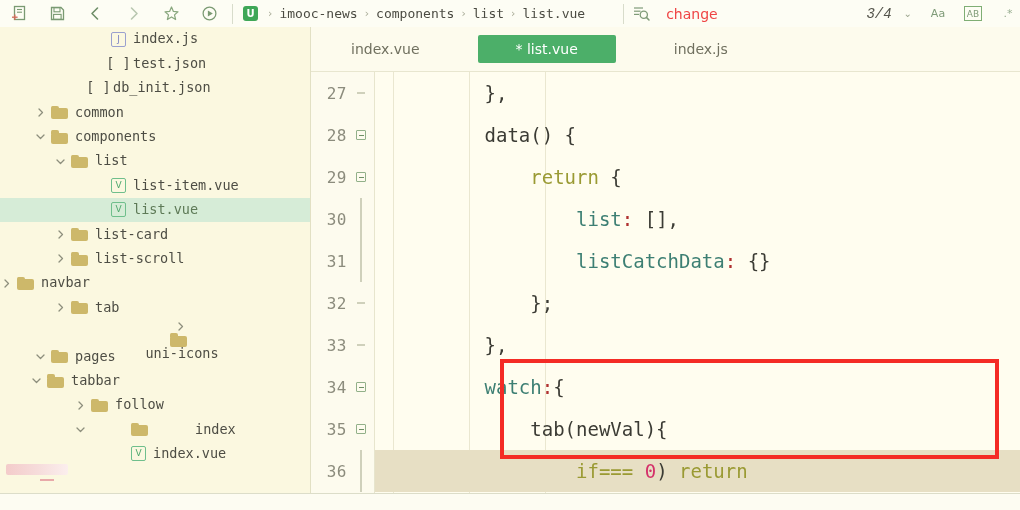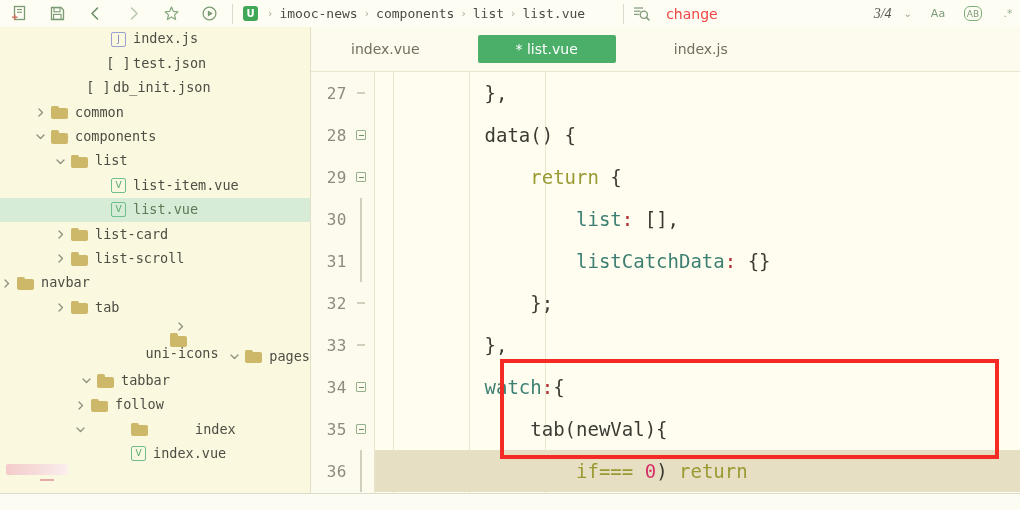--- a/index.html
+++ b/index.html
@@ -83,21 +83,21 @@
     flex: 0 0 auto;
   }
   .search-term {
     font-family: "DejaVu Sans", sans-serif;
     font-size: 14px;
     color: #ef4444;
     margin-left: 12px;
     white-space: nowrap;
   }
   .search-count {
-    font-family: Liberation Serif, serif;
+    font-family: Liberation Mono, monospace;
     font-style: italic;
     font-size: 14px;
     color: #55554c;
     margin-left: auto;
     white-space: nowrap;
     text-align: center;
   }
   .chevron-small {
     margin-left: 12px; color: #9aa38c; font-size: 10px;
     flex: 0 0 auto;
@@ -106,21 +106,21 @@
     margin-left: 16px;
     color: #7f9b78;
     font-size: 11px;
     font-family: "DejaVu Sans", sans-serif;
     display: flex; align-items: center; justify-content: center;
     width: 20px; height: 18px;
     flex: 0 0 auto;
   }
   .opt-icon.boxed {
     border: 1.4px solid #7fae74;
-    border-radius: 6px;
+    border-radius: 0;
     width: 16px; height: 13px;
     font-size: 9px;
   }
   .opt-icon.last { margin-right: 2px; opacity: .8; }
 
   
   .sidebar {
     position: absolute; left: 0; top: 27px;
     width: 310px; height: 466px;
     background: #fbf8e0;
@@ -548,33 +548,33 @@
             <svg width="11" height="11" viewBox="0 0 11 11">
               <polyline points="4,2 7.5,5.5 4,9" fill="none" stroke="#8d8f7d" stroke-width="1.3" stroke-linecap="round" stroke-linejoin="round"></polyline>
             </svg>
           </span>
           <span class="folder-icon">
             <span class="f-tab"></span>
             <span class="f-body"></span>
           </span>
           <span class="tree-label">uni-icons</span>
         </div>
-        <div class="tree-row" style="padding-left: 34px; justify-content: flex-end;">
+        <div class="tree-row" style="padding-left: 34px;">
           <span class="twisty">
             <svg width="11" height="11" viewBox="0 0 11 11">
               <polyline points="2,4 5.5,7.5 9,4" fill="none" stroke="#8d8f7d" stroke-width="1.3" stroke-linecap="round" stroke-linejoin="round"></polyline>
             </svg>
           </span>
           <span class="folder-icon">
             <span class="f-tab"></span>
             <span class="f-body"></span>
           </span>
           <span class="tree-label">pages</span>
         </div>
-        <div class="tree-row" style="padding-left: 80px;">
+        <div class="tree-row" style="padding-left: 30px;">
           <span class="twisty">
             <svg width="11" height="11" viewBox="0 0 11 11">
               <polyline points="2,4 5.5,7.5 9,4" fill="none" stroke="#8d8f7d" stroke-width="1.3" stroke-linecap="round" stroke-linejoin="round"></polyline>
             </svg>
           </span>
           <span class="folder-icon">
             <span class="f-tab"></span>
             <span class="f-body"></span>
           </span>
           <span class="tree-label">tabbar</span>

